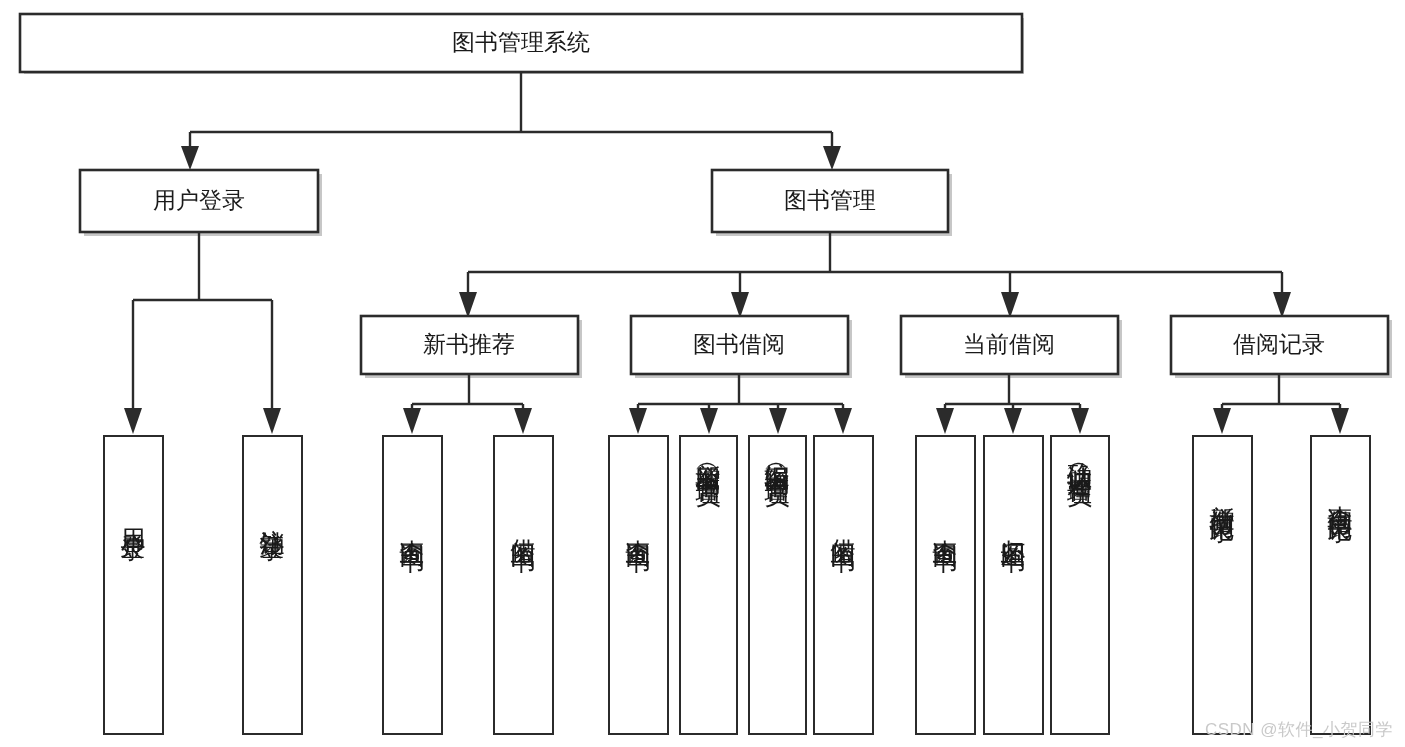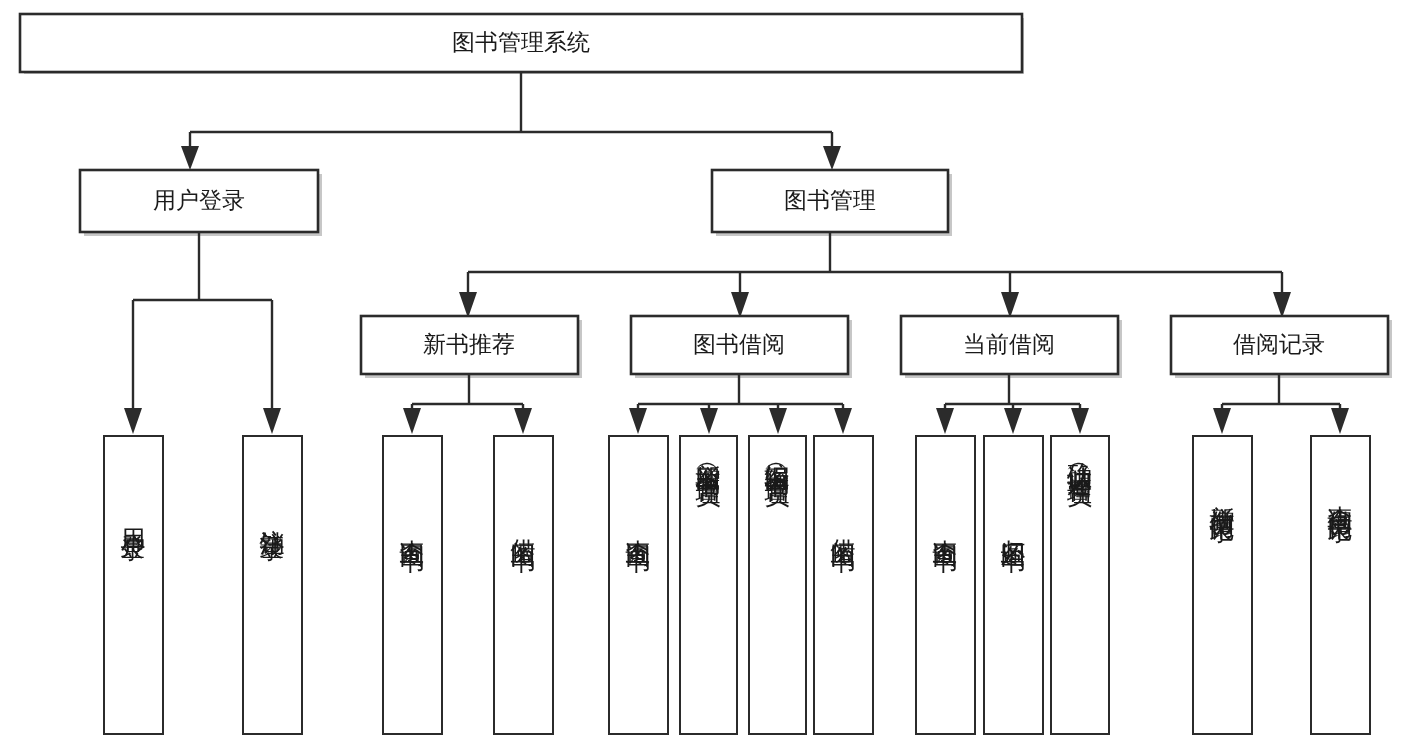--- a/index.html
+++ b/index.html
@@ -268,14 +268,15 @@
     <div class="vnode" style="left:1192px; top:435px; width:61px; height:300px;">
       <span class="vnode-text" style="margin-top:44px;">新增借阅记录</span>
     </div>
 
     <div class="vnode" style="left:1310px; top:435px; width:61px; height:300px;">
       <span class="vnode-text" style="margin-top:44px;">查询借阅记录</span>
     </div>
 
   </div>
 
+  <div class="watermark">CSDN @软件_小贺同学</div>
 
 </div>
 
 </body></html>

